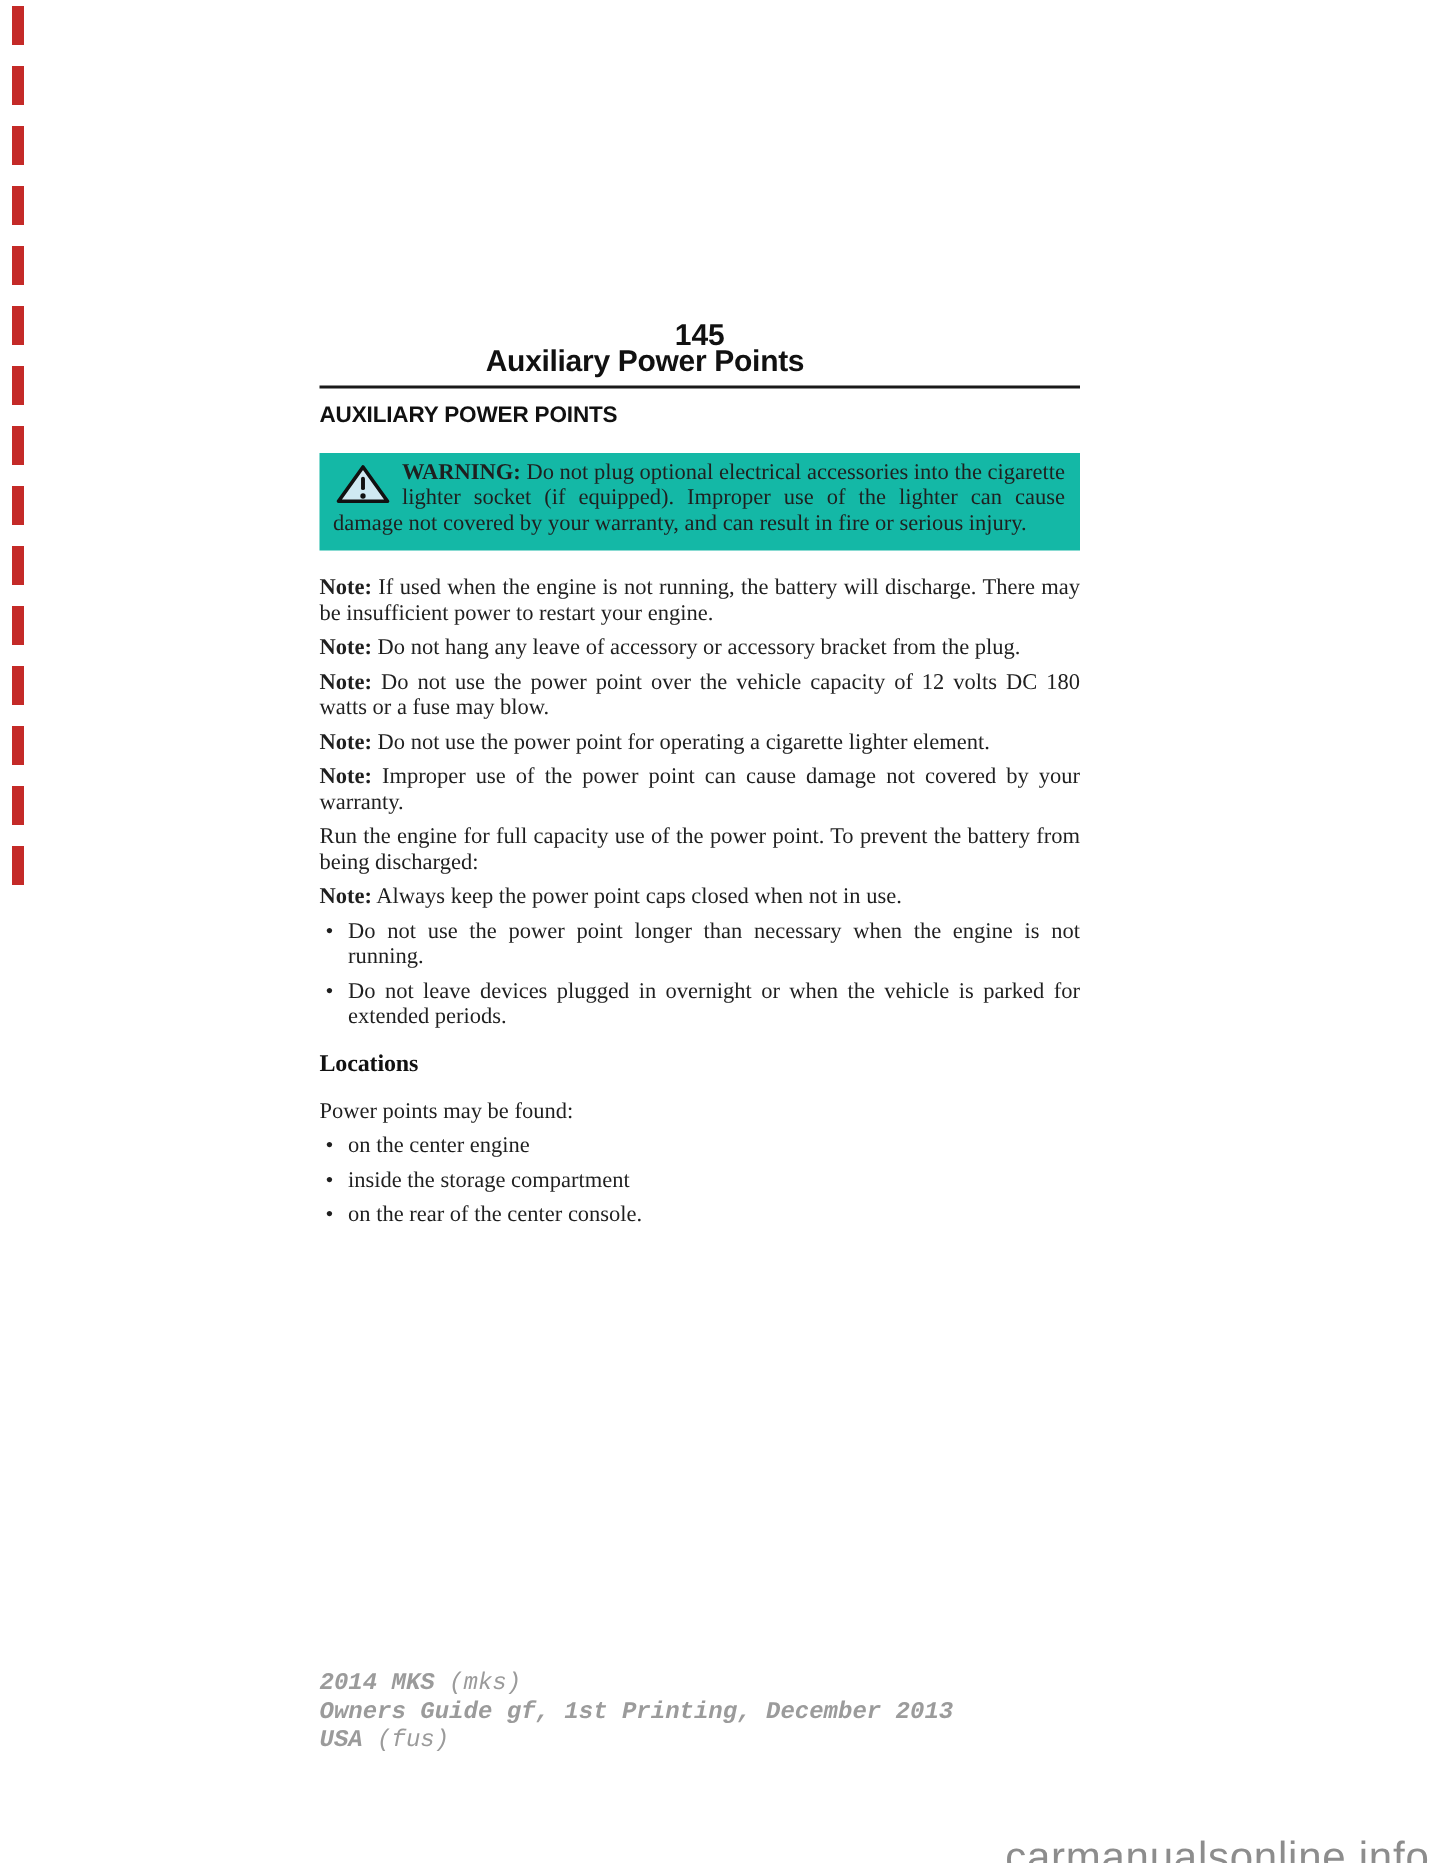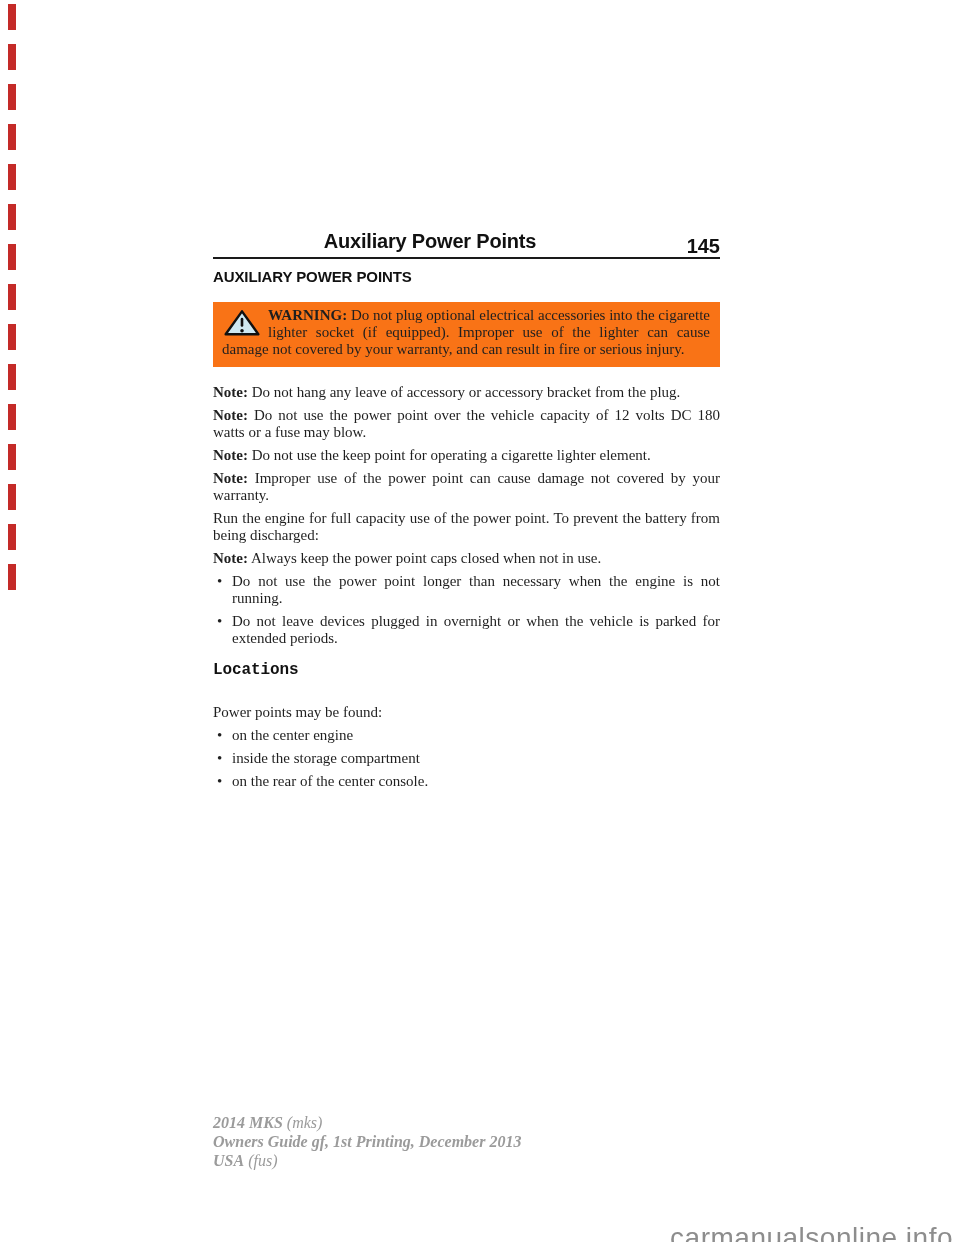--- a/index.html
+++ b/index.html
@@ -10,49 +10,49 @@
   .edge-marks{
     position:absolute;left:8px;top:4px;width:8px;height:598px;
     background:repeating-linear-gradient(to bottom,#c42a28 0 26px,transparent 26px 40px);
   }
   .header-title{
     position:absolute;left:213px;top:229px;width:434px;text-align:center;
     font-family:"Liberation Sans",sans-serif;font-weight:bold;font-size:20px;line-height:24px;
     color:#111;letter-spacing:-0.2px;white-space:nowrap;
   }
   .header-num{
-    position:absolute;left:213px;top:234px;width:507px;text-align:right;
+    position:absolute;left:213px;top:212px;width:507px;text-align:center;
     font-family:"Liberation Sans",sans-serif;font-weight:bold;font-size:20px;line-height:24px;color:#111;
   }
   .header-rule{position:absolute;left:213px;top:257px;width:507px;height:2px;background:#1a1a1a;}
   .section-heading{
     position:absolute;left:213px;top:268px;
     font-family:"Liberation Sans",sans-serif;font-weight:bold;font-size:15px;line-height:18px;
     color:#111;letter-spacing:-0.1px;white-space:nowrap;
   }
   .warning-box{
     position:absolute;left:213px;top:302px;width:507px;box-sizing:border-box;
-    background:#f97316;padding:5px 10px 9px 9px;
+    background:#14b8a6;padding:5px 10px 9px 9px;
   }
   .warning-box p{margin:0;font-size:15px;line-height:17px;text-align:justify;color:#1f1f1f;}
   .warn-icon{float:left;width:40px;height:28px;margin:2px 6px 0 0;}
   .flow{position:absolute;left:213px;top:384px;width:507px;}
   .flow p{margin:0 0 6px;font-size:15px;line-height:17px;text-align:justify;}
   .bullet{
     position:relative;padding-left:19px;margin:0 0 6px;
     font-size:15px;line-height:17px;text-align:justify;
   }
   .bullet .dot{position:absolute;left:4px;top:0;}
   .loc-heading{
-    font-family:Liberation Mono, monospace;font-weight:bold;font-size:16px;line-height:18px;
-    color:#111;margin:14px 0 25px;letter-spacing:-0.1px;
+    font-family:Liberation Serif, serif;font-weight:bold;font-size:16px;line-height:18px;
+    color:#111;margin:14px 0 14px;letter-spacing:-0.1px;
   }
   .footer{
     position:absolute;left:213px;top:1113px;
-    font-family:Liberation Serif, serif;font-style:italic;
+    font-family:Liberation Mono, monospace;font-style:italic;
     font-size:16px;line-height:19px;color:#9b9b9b;white-space:nowrap;
   }
   .footer .fb{font-weight:bold;}
   .watermark{
     position:absolute;right:7px;top:1223px;
     font-family:"Liberation Sans",sans-serif;font-size:28px;line-height:30px;
     color:#8d8d8d;letter-spacing:0.5px;white-space:nowrap;
   }
 </style>
 </head>
@@ -72,23 +72,24 @@
       <svg viewBox="0 0 40 30" width="40" height="28" aria-hidden="true">
         <polygon points="20,2.5 37.5,27 2.5,27" fill="#cfe9f2" stroke="#111" stroke-width="2.6" stroke-linejoin="round"></polygon>
         <rect x="18.6" y="9.5" width="2.8" height="9.5" rx="1.4" fill="#111"></rect>
         <circle cx="20" cy="23.2" r="1.9" fill="#111"></circle>
       </svg>
     </span><strong>WARNING:</strong><span> Do not plug optional electrical accessories into the cigarette lighter socket (if equipped). Improper use of the lighter can cause damage not covered by your warranty, and can result in fire or serious injury.</span>
   </p>
 </div>
 
 <div class="flow">
+  <p><strong>Note:</strong><span> If used when the engine is not running, the battery will discharge. There may be insufficient power to restart your engine.</span></p>
   <p><strong>Note:</strong><span> Do not hang any leave of accessory or accessory bracket from the plug.</span></p>
   <p><strong>Note:</strong><span> Do not use the power point over the vehicle capacity of 12 volts DC 180 watts or a fuse may blow.</span></p>
-  <p><strong>Note:</strong><span> Do not use the keep point for operating a cigarette lighter element.</span></p>
+  <p><strong>Note:</strong><span> Do not use the power point for operating a cigarette lighter element.</span></p>
   <p><strong>Note:</strong><span> Improper use of the power point can cause damage not covered by your warranty.</span></p>
   <p>Run the engine for full capacity use of the power point. To prevent the battery from being discharged:</p>
 
   <p><strong>Note:</strong><span> Always keep the power point caps closed when not in use.</span></p>
 
   <div class="bullet"><span class="dot">•</span><span>Do not use the power point longer than necessary when the engine is not running.</span></div>
   <div class="bullet"><span class="dot">•</span><span>Do not leave devices plugged in overnight or when the vehicle is parked for extended periods.</span></div>
 
   <div class="loc-heading">Locations</div>
   <p>Power points may be found:</p>

